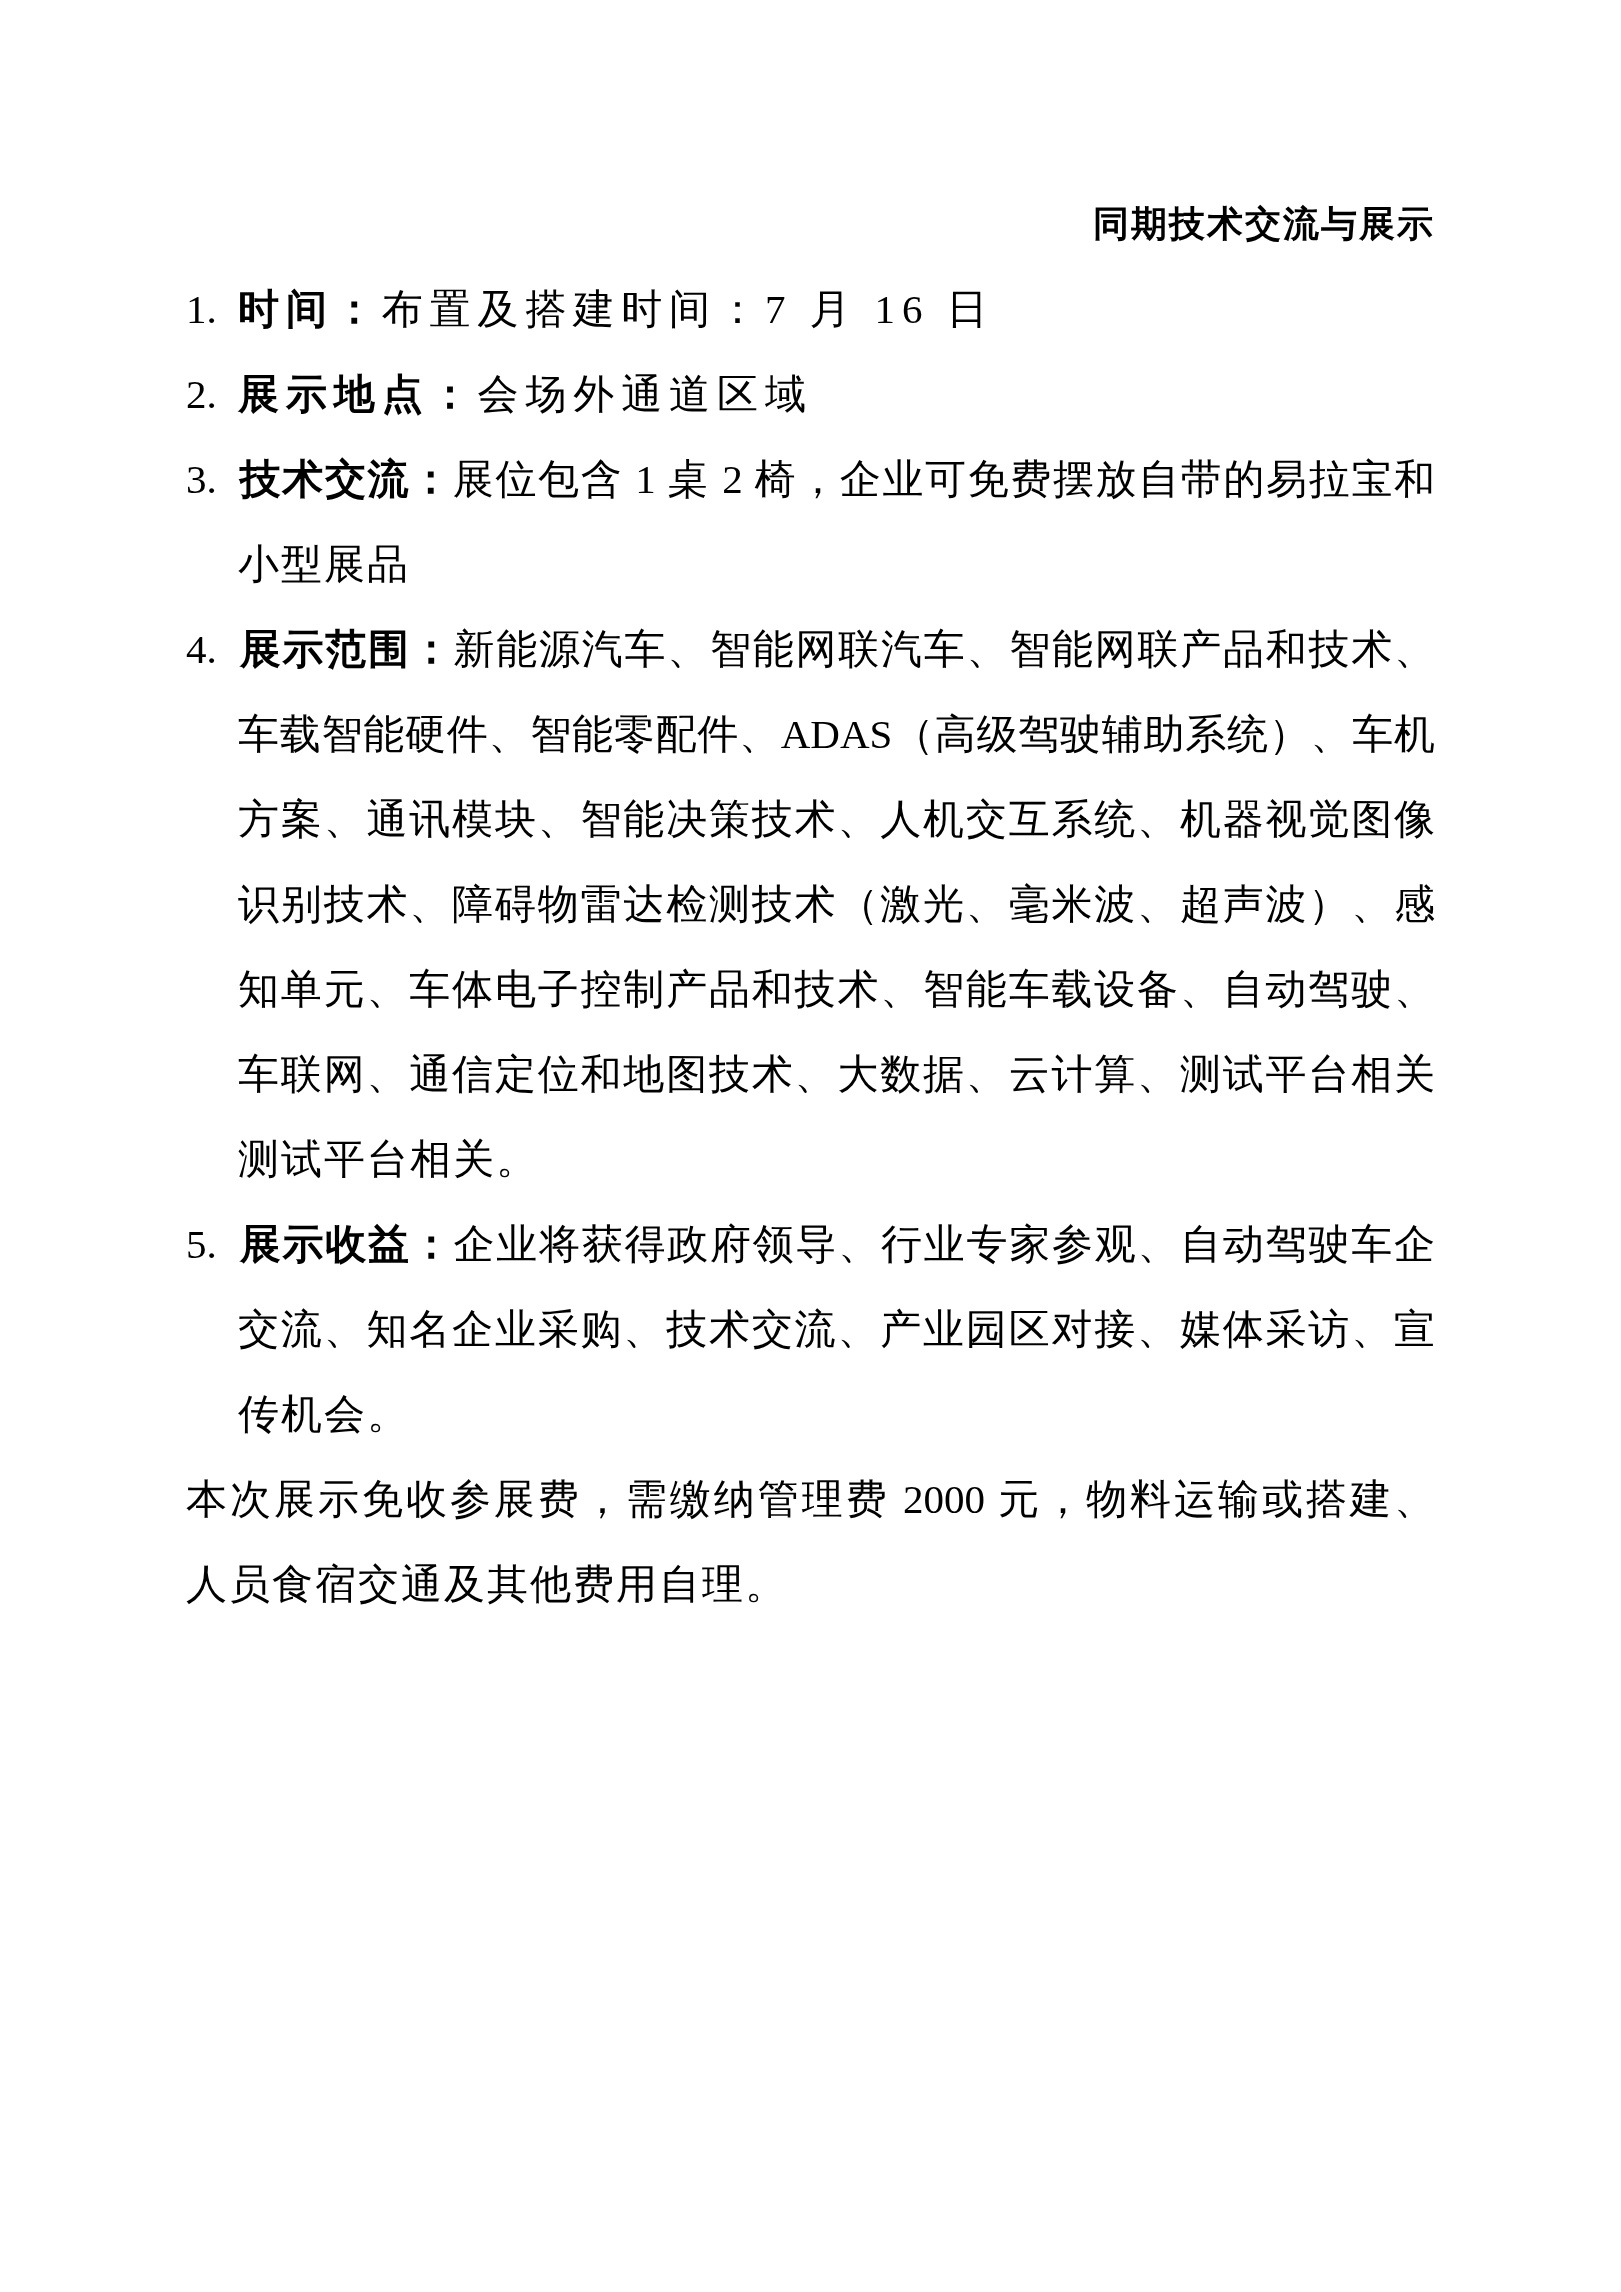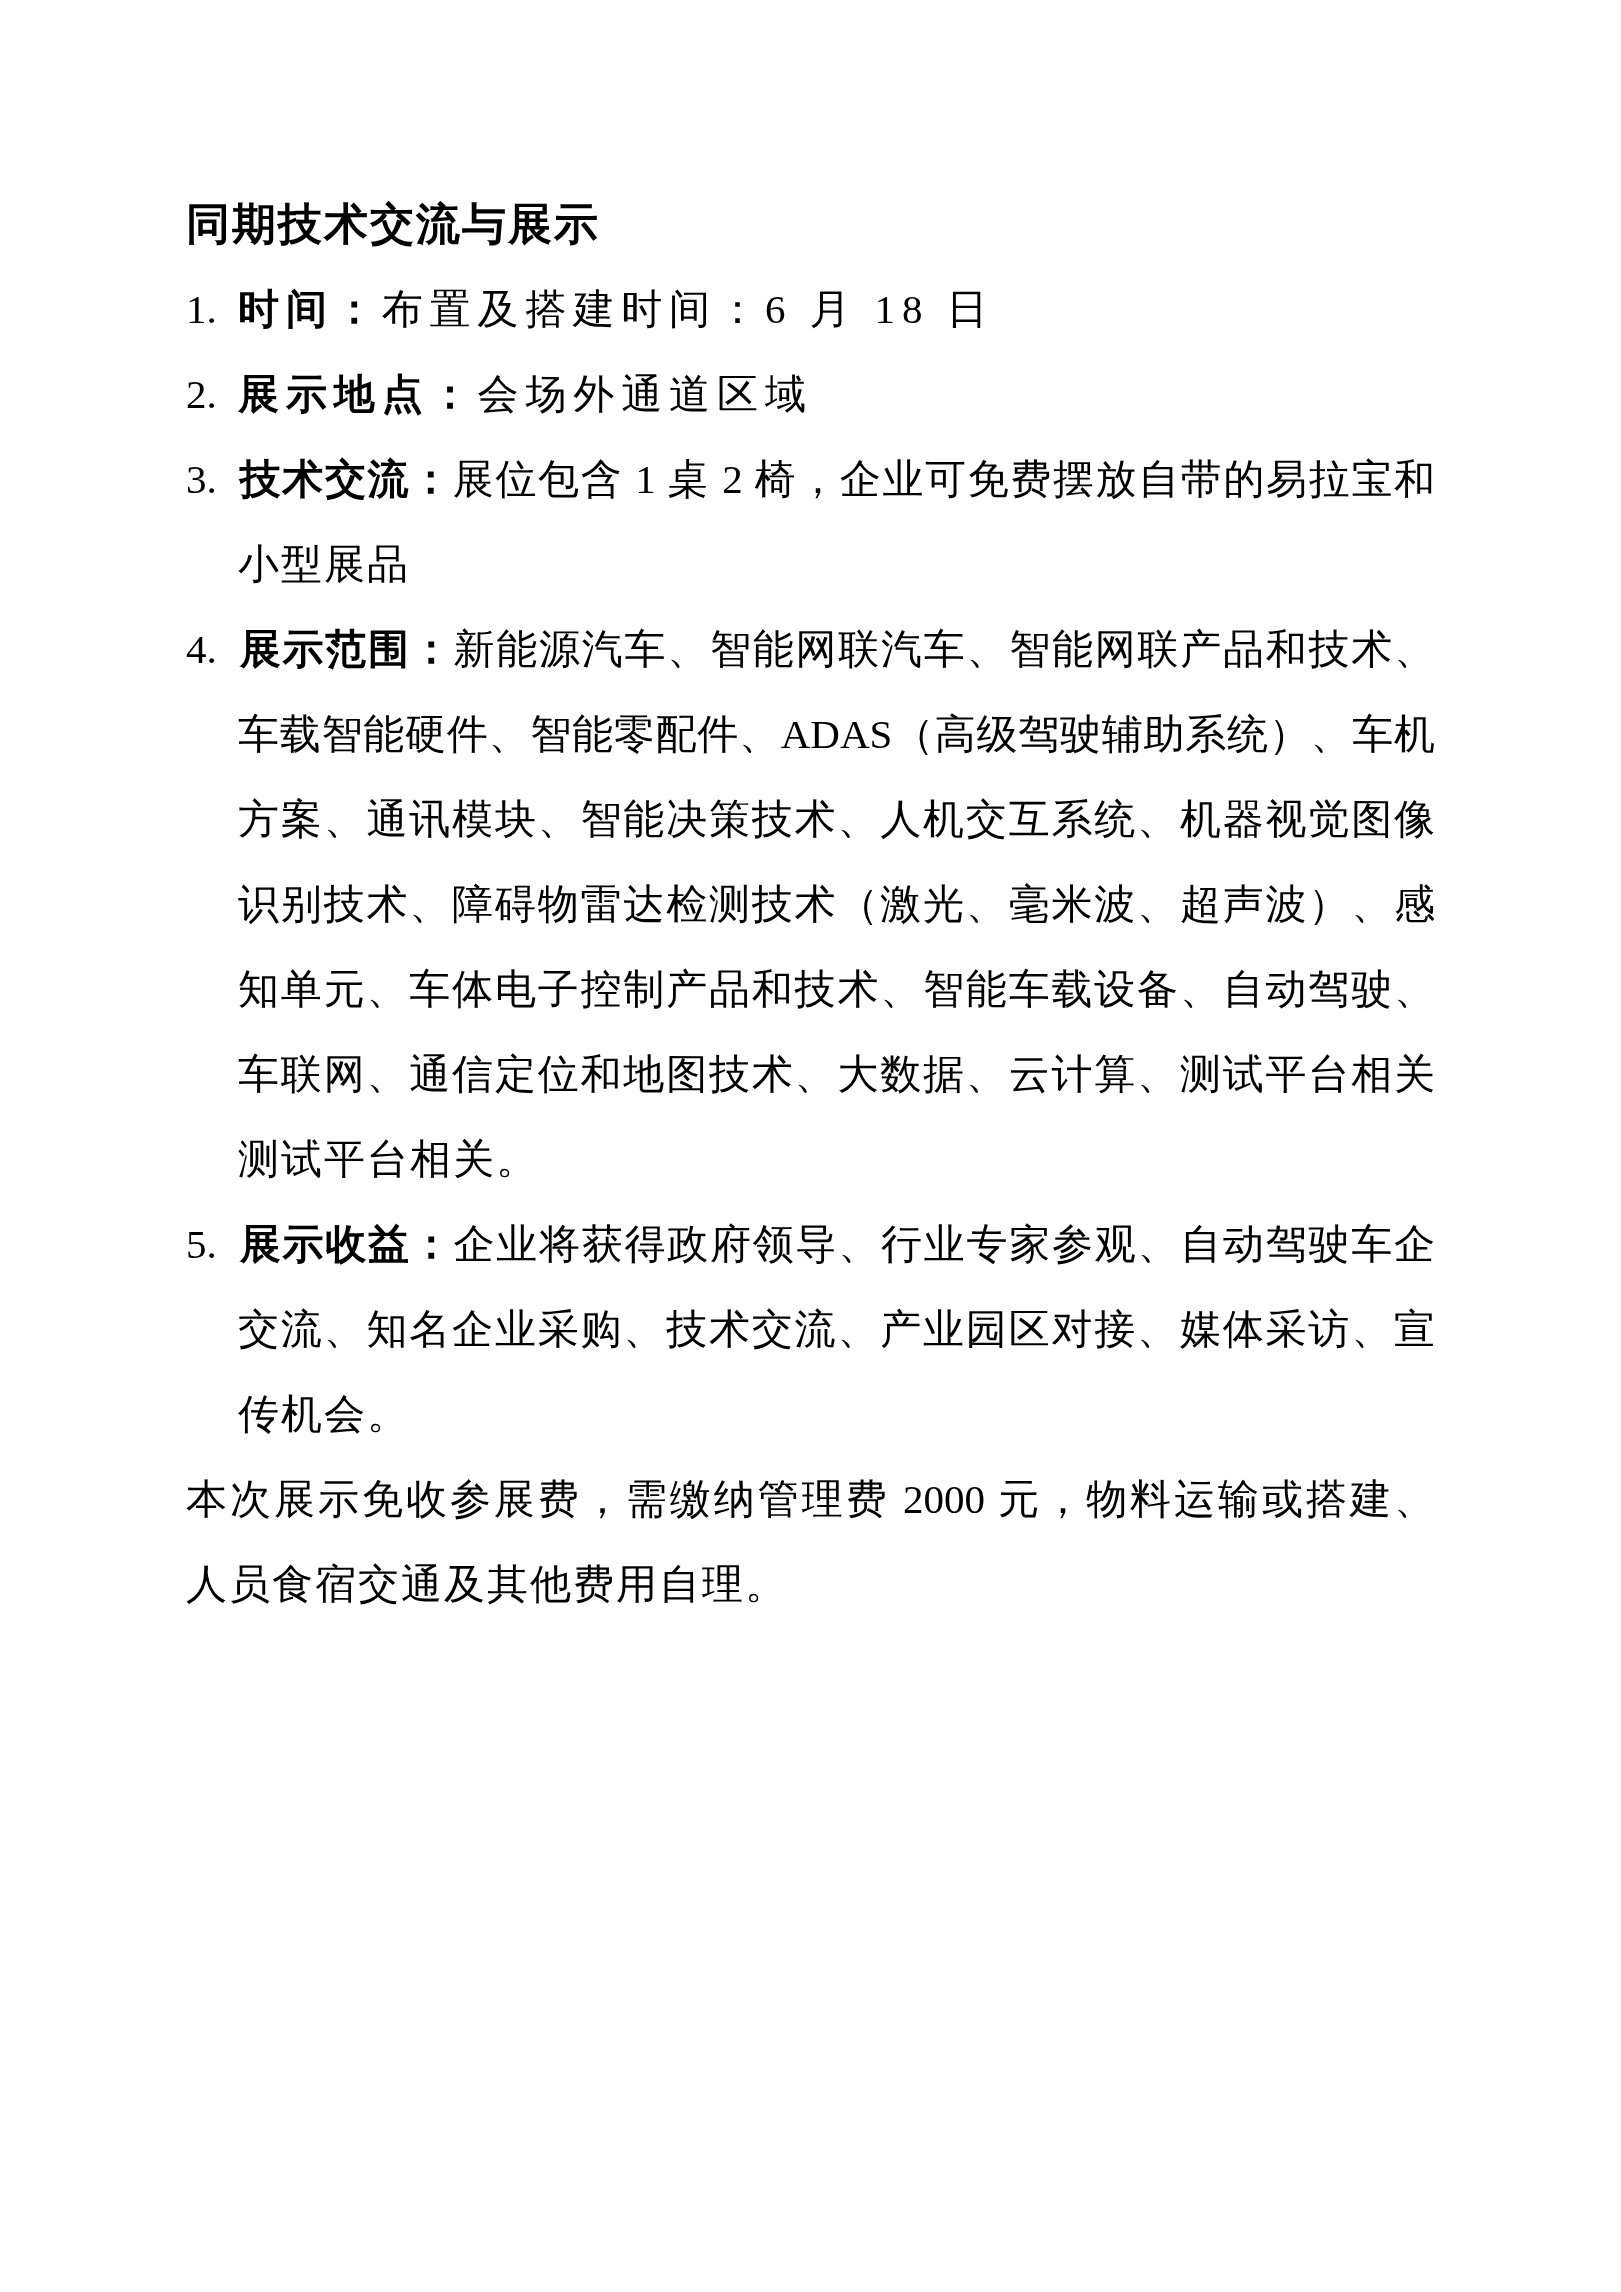--- a/index.html
+++ b/index.html
@@ -14,23 +14,23 @@
     font-family: "Liberation Serif", "DejaVu Serif", serif;
     color: #000000;
     overflow: hidden;
   }
   .doc {
     padding: 182px 186px 0 186px;
     font-size: 41px;
     line-height: 85px;
   }
   .title {
-    text-align: left;
+    text-align: right;
     font-weight: bold;
-    font-size: 44px;
+    font-size: 36px;
     letter-spacing: 2px;
   }
   .item {
     padding-left: 52px; 
   }
   .line {
     letter-spacing: 2px;
     white-space: nowrap;
   }
   
@@ -66,21 +66,21 @@
   }
 </style>
 </head>
 <body>
 
 <div class="doc">
 
   <div class="title">同期技术交流与展示</div>
 
   <div class="item">
-    <div class="line fl sp"><span class="num">1.</span><span class="label">时间：</span><span>布置及搭建时间：6 月 18 日</span></div>
+    <div class="line fl sp"><span class="num">1.</span><span class="label">时间：</span><span>布置及搭建时间：7 月 16 日</span></div>
   </div>
 
   <div class="item">
     <div class="line fl sp"><span class="num">2.</span><span class="label">展示地点：</span><span>会场外通道区域</span></div>
   </div>
 
   <div class="item">
     <div class="line fl jl"><span class="num">3.</span><span class="label">技术交流：</span><span>展位包含 1 桌 2 椅，企业可免费摆放自带的易拉宝和</span></div>
     <div class="line">小型展品</div>
   </div>

